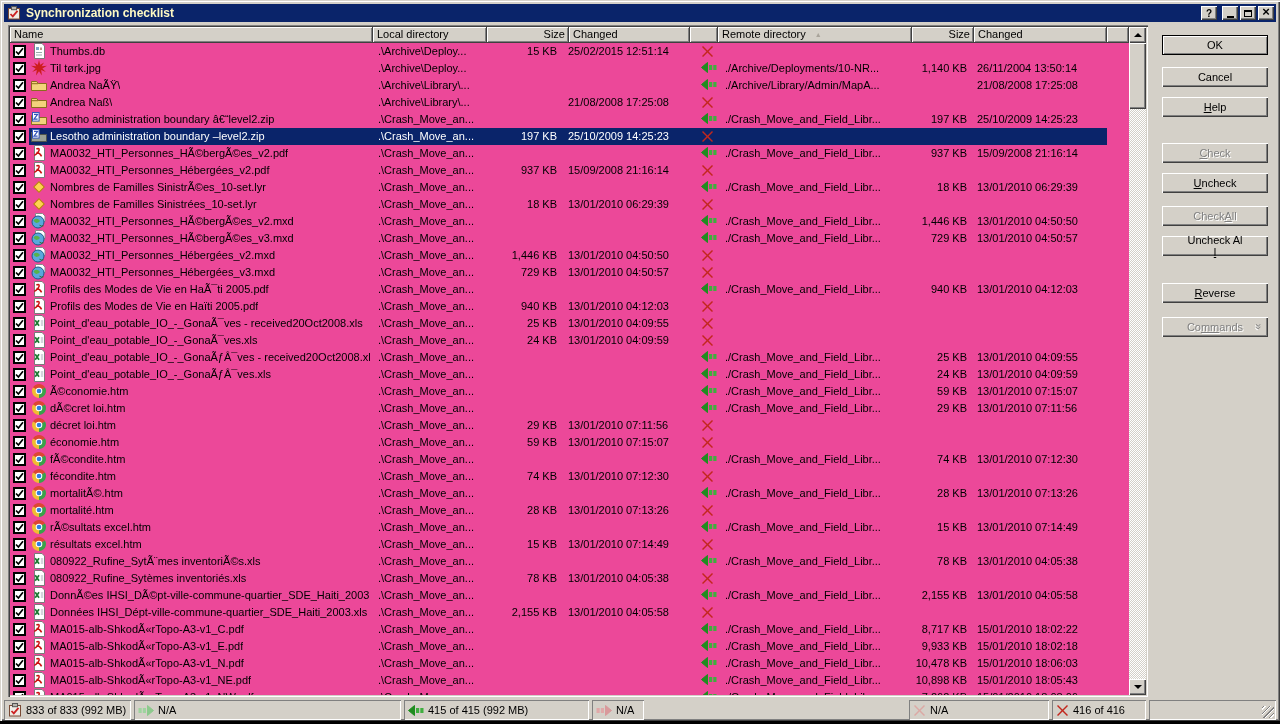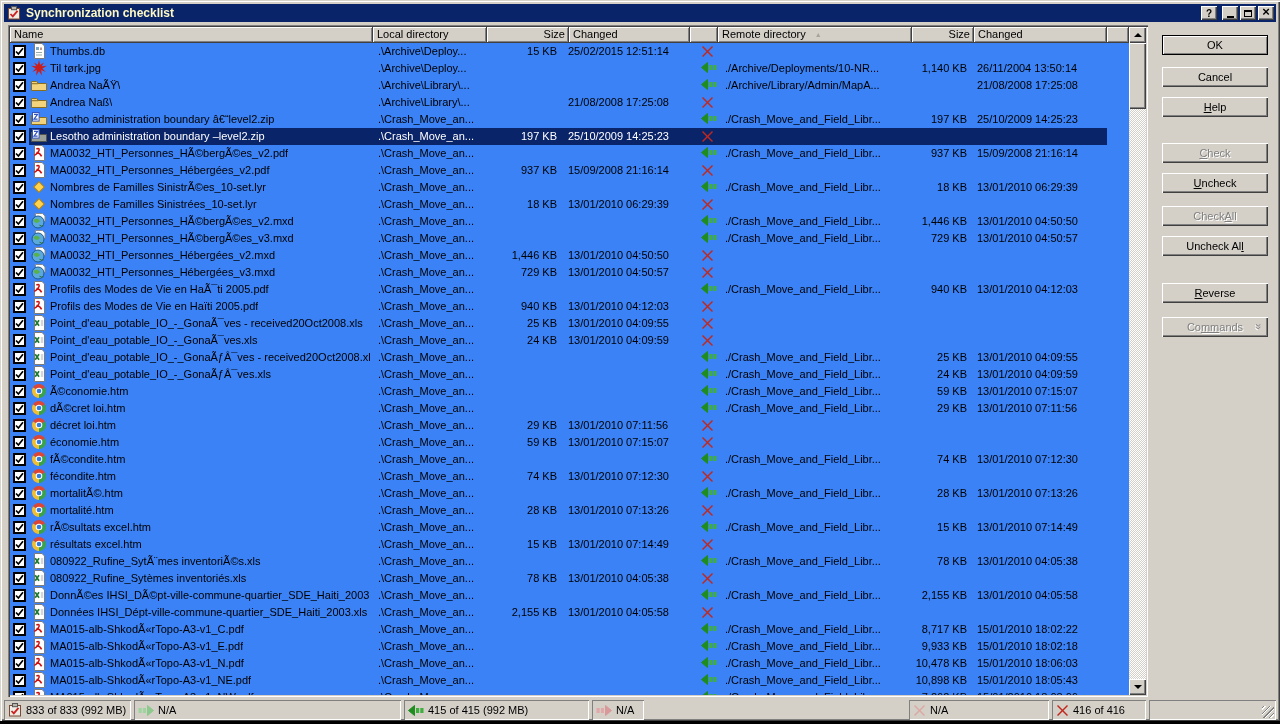--- a/index.html
+++ b/index.html
@@ -18,21 +18,21 @@
   .glyph-max{width:8px;height:7px;border:1px solid #000;border-top:2px solid #000;box-sizing:border-box;}
   
   #list{position:absolute;left:8px;top:25px;width:1140px;height:672px;background:#fff;
     box-shadow:inset 1px 1px 0 #808080,inset 2px 2px 0 #404040,inset -1px -1px 0 #fff,inset -2px -2px 0 #d4d0c8;}
   #header{position:absolute;left:2px;top:2px;width:1119px;height:16px;display:flex;}
   .hcell{height:16px;background:#d4d0c8;box-sizing:border-box;padding:1px 4px 0 4px;font-size:11px;
     white-space:nowrap;overflow:hidden;flex:0 0 auto;
     box-shadow:inset -1px -1px 0 #404040,inset 1px 1px 0 #fff,inset -2px -2px 0 #808080;}
   .hcell.r{text-align:right;padding-left:10px;}
   .sortarrow{font-size:7px;color:#a9a49b;margin-left:9px;vertical-align:1px;}
-  #rows{position:absolute;left:2px;top:18px;width:1119px;height:652px;overflow:hidden;background:#3b82f6;}
+  #rows{position:absolute;left:2px;top:18px;width:1119px;height:652px;overflow:hidden;background:#ec4899;}
   .row{position:absolute;left:0;width:1119px;height:17px;font-size:11px;color:#000;}
   .row span.cell{position:absolute;top:2px;white-space:nowrap;overflow:hidden;line-height:13px;}
   .hl{position:absolute;left:19px;top:0;width:1078px;height:17px;background:#0a246a;}
   .row.sel span.cell{color:#fff;}
   .cb{position:absolute;left:3px;top:2px;width:13px;height:13px;box-sizing:border-box;
     border:2px solid #000;background:#fff;}
   .cb svg{display:block;}
   .ficon{position:absolute;left:21px;top:0;width:16px;height:16px;}
   .dicon{position:absolute;left:691px;top:2px;}
   .c-name{left:40px;max-width:320px;}
@@ -1053,21 +1053,21 @@
       </div>
       <div class="btn" style="top: 173px;">
         <u>U</u>
         <span>ncheck</span>
       </div>
       <div class="btn disabled" style="top: 206px;">
         <span>Check </span>
         <u>A</u>
         <span>ll</span>
       </div>
-      <div class="btn" style="top: 236px;">
+      <div class="btn" style="top: 236px; flex-direction: column;">
         <span>Uncheck Al</span>
         <u>l</u>
       </div>
       <div class="btn" style="top: 283px;">
         <u>R</u>
         <span>everse</span>
       </div>
       <div class="btn disabled" style="top: 317px;">
         <span>Co</span>
         <u>mm</u>

